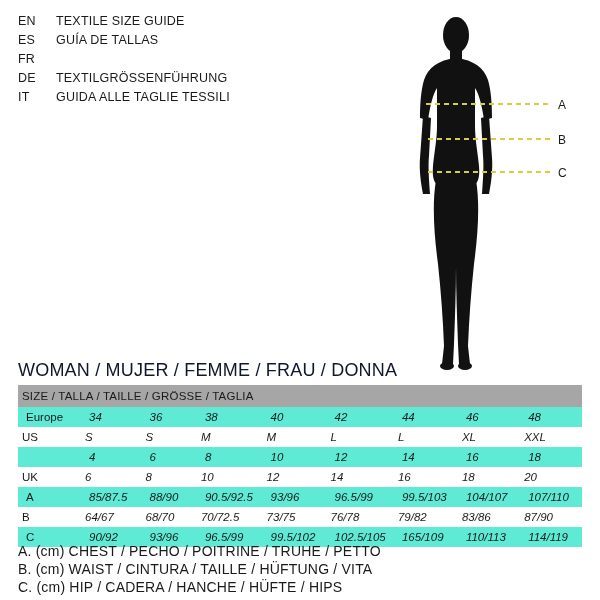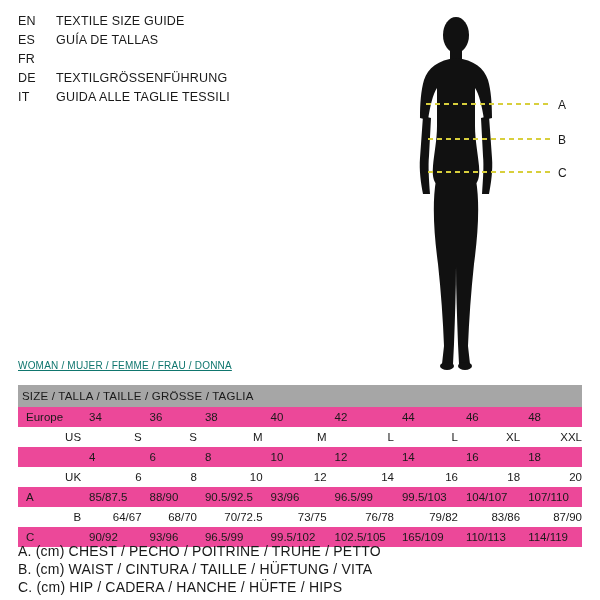--- a/index.html
+++ b/index.html
@@ -65,24 +65,23 @@
   }
   .ml-a { top: 90px; left: 168px; }
   .ml-b { top: 125px; left: 168px; }
   .ml-c { top: 158px; left: 168px; }
 
   
   .woman-title {
     position: absolute;
     top: 360px;
     left: 18px;
-    font-size: 10px;
-    letter-spacing: 0.2px;
-    color: #0f766e;
-    text-decoration: underline;
+    font-size: 18px;
+    letter-spacing: 0.2px;
+    color: #0f172a;
   }
 
   
   .size-table {
     position: absolute;
     top: 385px;
     left: 18px;
     width: 564px;
     border-collapse: collapse;
     font-size: 11.5px;
@@ -94,24 +93,24 @@
     vertical-align: middle;
     white-space: nowrap;
   }
   .row-head td {
     background: #a6a6a6;
     font-size: 11.5px;
     letter-spacing: 0.2px;
     padding-top: 3px;
     padding-bottom: 3px;
   }
-  .row-shade td { background: #ec4899; padding-left: 8px; }
-  .row-plain td { background: #ffffff; text-align: right; }
+  .row-shade td { background: #5eead4; padding-left: 8px; }
+  .row-plain td { background: #ffffff; }
   .col-label { width: 76px; }
-  .col-v { width: 69px; text-align: left; }
+  .col-v { width: 69px; text-align: left; font-style: italic; }
 
   
   .legend {
     position: absolute;
     top: 543px;
     left: 18px;
     width: 564px;
   }
   .legend-row {
     font-size: 14px;

